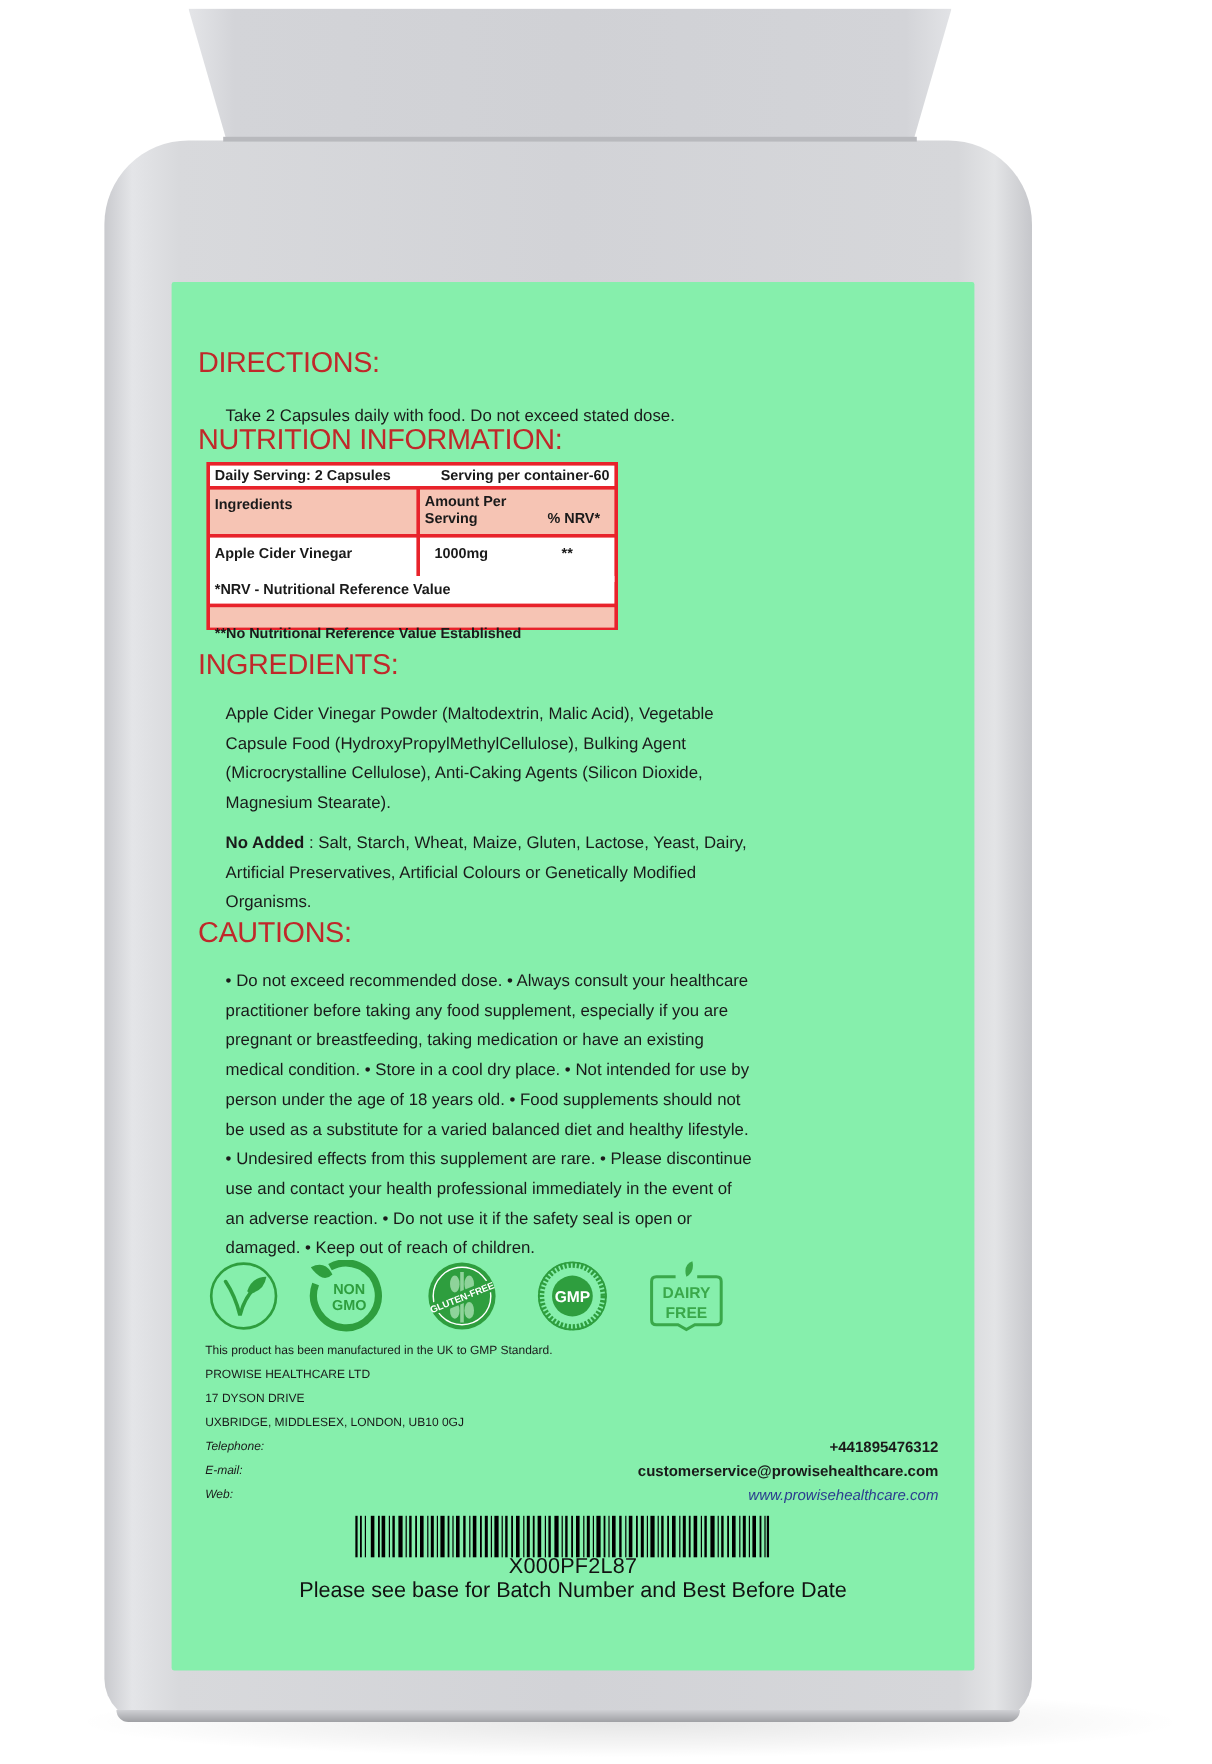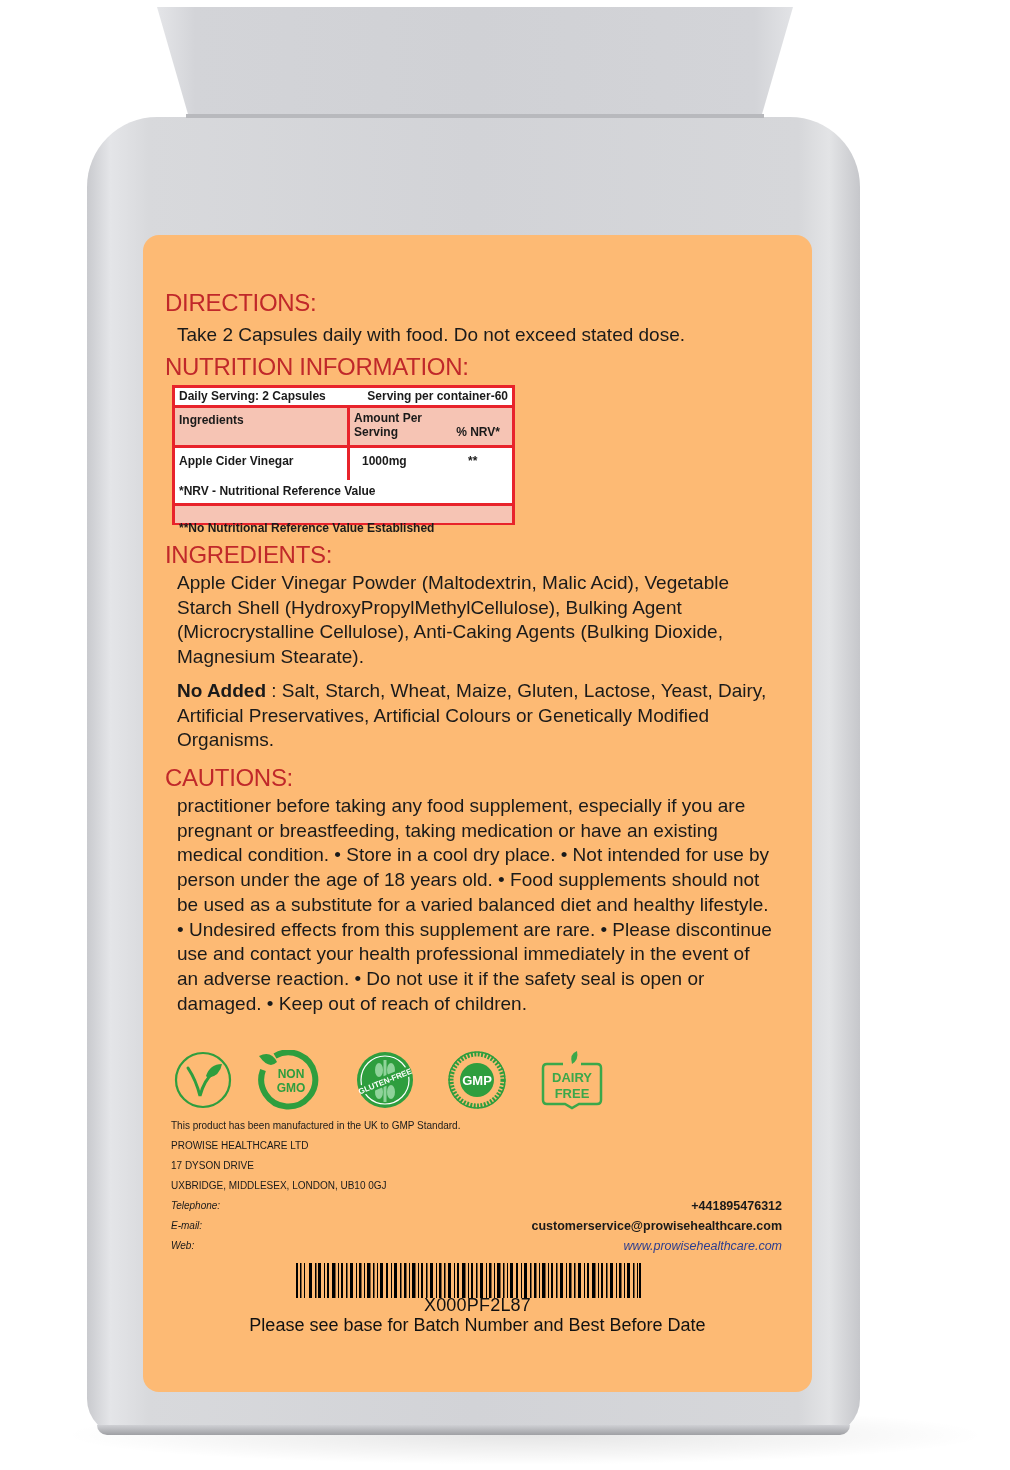--- a/index.html
+++ b/index.html
@@ -26,29 +26,29 @@
       background: linear-gradient(90deg, #c9cace 0%, #e4e5e8 3%, #d8d9dc 8%, #d2d3d7 50%, #d6d7da 92%, #e3e4e6 96%, #c6c7cb 100%);
       border-radius: 70px 70px 36px 36px;
     }
     .bottle-base {
       position: absolute; left: 97px; top: 1425px; width: 753px; height: 10px;
       background: linear-gradient(180deg, #cfd0d4, #9fa0a4);
       border-radius: 0 0 30px 30px;
     }
     .label {
       position: absolute; left: 143px; top: 235px; width: 669px; height: 1157px;
-      background: #fdba74; border-radius: 16px; text-decoration: underline;
+      background: #86efac; border-radius: 2px; text-decoration: underline;
     }
     .heading {
       position: absolute; left: 22px; color: #c0282a; font-size: 24px;
       letter-spacing: -0.3px; line-height: 1; margin: 0; font-weight: normal;
     }
     .para {
-      position: absolute; left: 30px; color: #1a1a1a; font-size: 19px;
-      line-height: 24.7px; margin: 4px;
+      position: absolute; left: 30px; color: #1a1a1a; font-size: 14px;
+      line-height: 24.7px; margin: 15px;
     }
     .para b { font-weight: bold; }
 
     
     .ntable {
       position: absolute; left: 29px; top: 150px; width: 343px; height: 140px;
       background: #e8232b; box-sizing: border-box;
     }
     .nrow { position: absolute; left: 3px; right: 3px; display: flex; gap: 3px; }
     .ncell {
@@ -133,32 +133,33 @@
     <div class="nrow" style="top:121px;height:16px;">
       <div class="ncell salmon" style="flex:1;padding-top:15px;">
         <span>**No Nutritional Reference Value Established</span>
       </div>
     </div>
   </div>
 
   <h2 class="heading" style="top:308px;">INGREDIENTS:</h2>
   <div class="para" style="top:332px;">
     <div>Apple Cider Vinegar Powder (Maltodextrin, Malic Acid), Vegetable</div>
-    <div>Starch Shell (HydroxyPropylMethylCellulose), Bulking Agent</div>
-    <div>(Microcrystalline Cellulose), Anti-Caking Agents (Bulking Dioxide,</div>
+    <div>Capsule Food (HydroxyPropylMethylCellulose), Bulking Agent</div>
+    <div>(Microcrystalline Cellulose), Anti-Caking Agents (Silicon Dioxide,</div>
     <div>Magnesium Stearate).</div>
   </div>
   <div class="para" style="top:440px;">
     <div><b>No Added</b><span> : Salt, Starch, Wheat, Maize, Gluten, Lactose, Yeast, Dairy,</span></div>
     <div>Artificial Preservatives, Artificial Colours or Genetically Modified</div>
     <div>Organisms.</div>
   </div>
 
   <h2 class="heading" style="top:531px;">CAUTIONS:</h2>
   <div class="para" style="top:555px;">
+    <div>• Do not exceed recommended dose. • Always consult your healthcare</div>
     <div>practitioner before taking any food supplement, especially if you are</div>
     <div>pregnant or breastfeeding, taking medication or have an existing</div>
     <div>medical condition. • Store in a cool dry place. • Not intended for use by</div>
     <div>person under the age of 18 years old. • Food supplements should not</div>
     <div>be used as a substitute for a varied balanced diet and healthy lifestyle.</div>
     <div>• Undesired effects from this supplement are rare. • Please discontinue</div>
     <div>use and contact your health professional immediately in the event of</div>
     <div>an adverse reaction. • Do not use it if the safety seal is open or</div>
     <div>damaged. • Keep out of reach of children.</div>
   </div>

